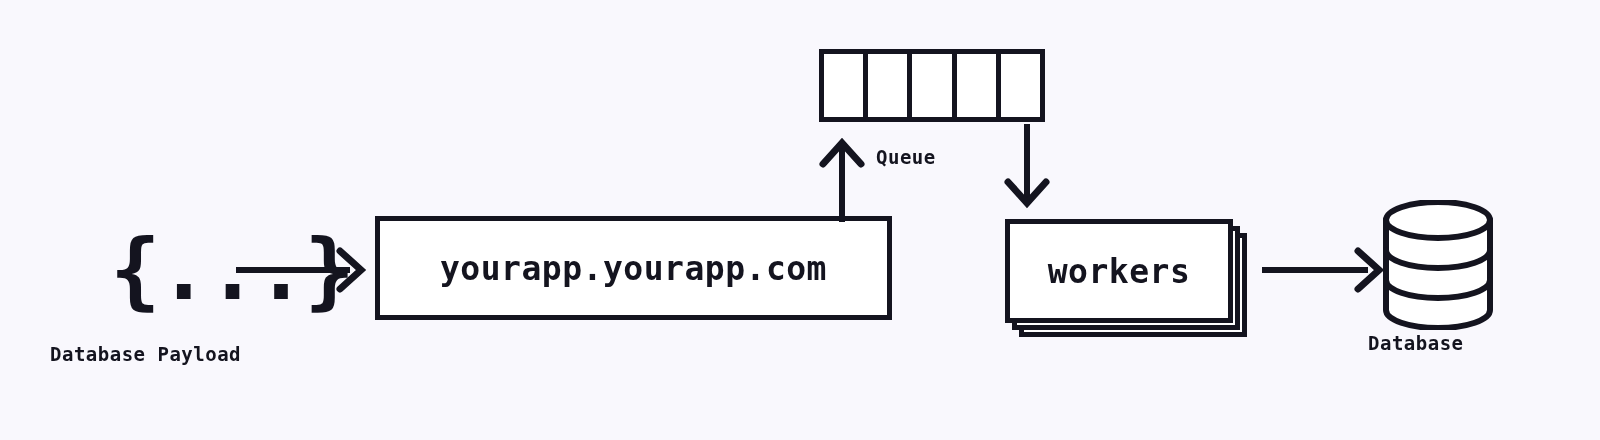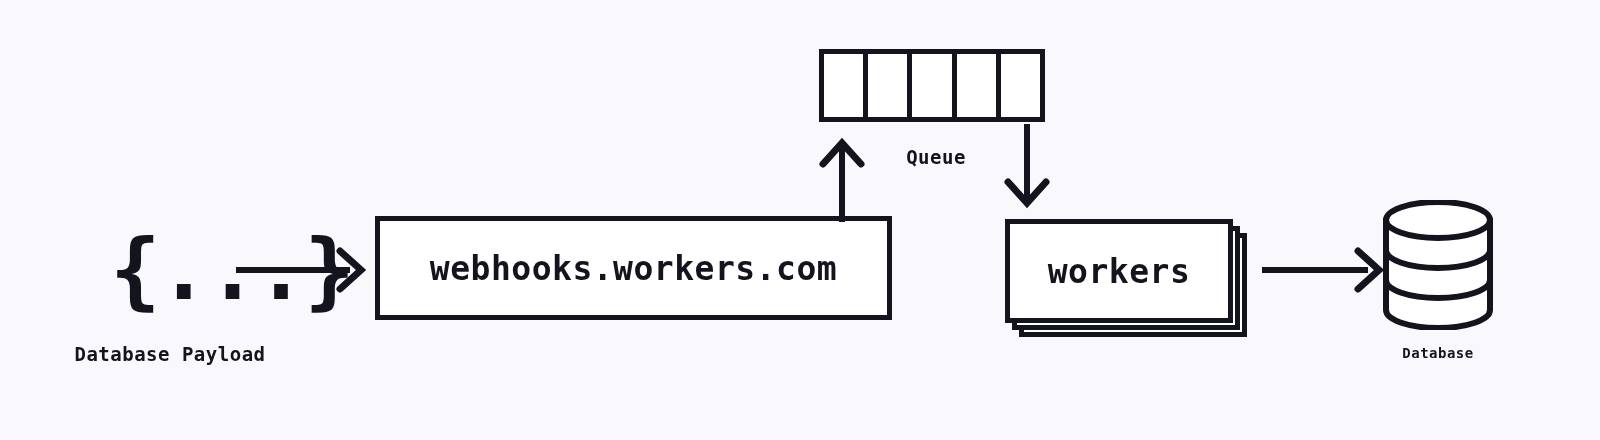--- a/index.html
+++ b/index.html
@@ -20,21 +20,20 @@
     background: #f9f8fd;
   }
   .abs { position: absolute; }
 
   
   .caption {
     font-family: "DejaVu Sans Mono", monospace;
     font-weight: bold;
     color: #14141f;
     white-space: nowrap;
-    text-align: center;
     letter-spacing: 0.5px;
   }
 
   
   #payload-glyph {
     left: 110px;
     top: 222px;
     width: 120px;
     height: 96px;
     font-family: "DejaVu Sans Mono", monospace;
@@ -126,44 +125,44 @@
 
   
   #database-icon {
     left: 1380px;
     top: 200px;
     width: 116px;
     height: 130px;
   }
   #database-label {
     left: 1368px;
-    top: 345px;
+    top: 332px;
     width: 140px;
-    font-size: 14px;
+    font-size: 19px;
   }
 
   
   .arrow-svg { position: absolute; overflow: visible; }
 </style>
 </head>
 <body>
 
 <div id="canvas">
 
   <div class="abs caption" id="payload-glyph">{...}</div>
 
   <div class="abs caption" id="payload-label">Database Payload</div>
 
   <svg class="arrow-svg" style="left:236px; top:246px;" width="130" height="48" viewBox="0 0 130 48">
     <line x1="0" y1="24" x2="114" y2="24" stroke="#14141f" stroke-width="6" stroke-linecap="butt"></line>
     <polyline points="104,5 125,24 104,43" fill="none" stroke="#14141f" stroke-width="7" stroke-linecap="round" stroke-linejoin="miter"></polyline>
   </svg>
 
   <div class="abs box" id="webhooks-box">
-    <span class="box-label">webhooks.workers.com</span>
+    <span class="box-label">yourapp.yourapp.com</span>
   </div>
 
   <div class="abs" id="queue">
     <div class="cell"></div>
     <div class="cell"></div>
     <div class="cell"></div>
     <div class="cell"></div>
     <div class="cell"></div>
   </div>
 

